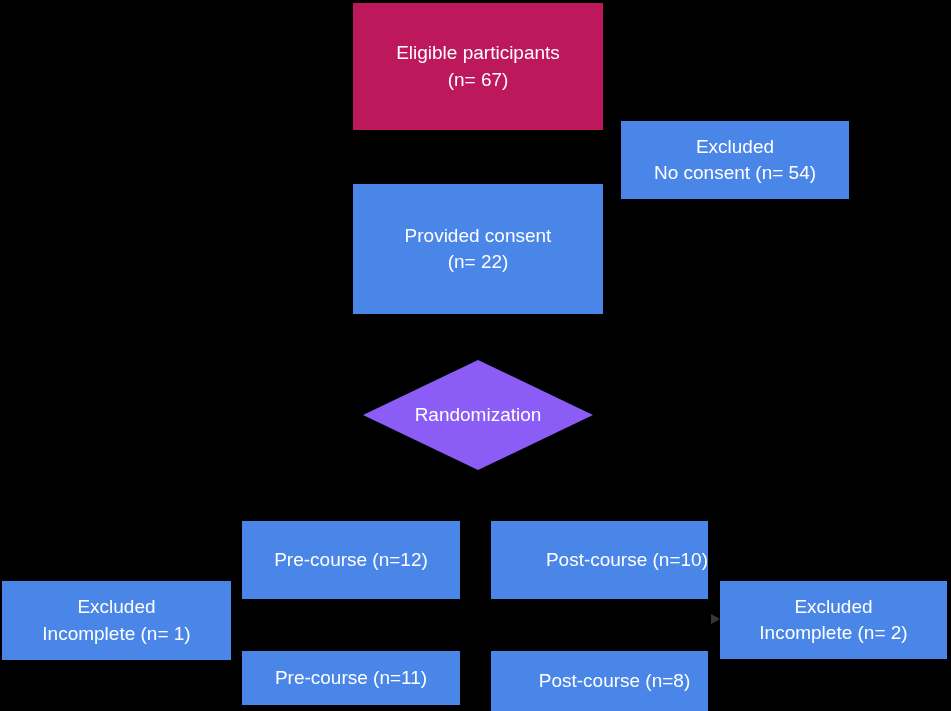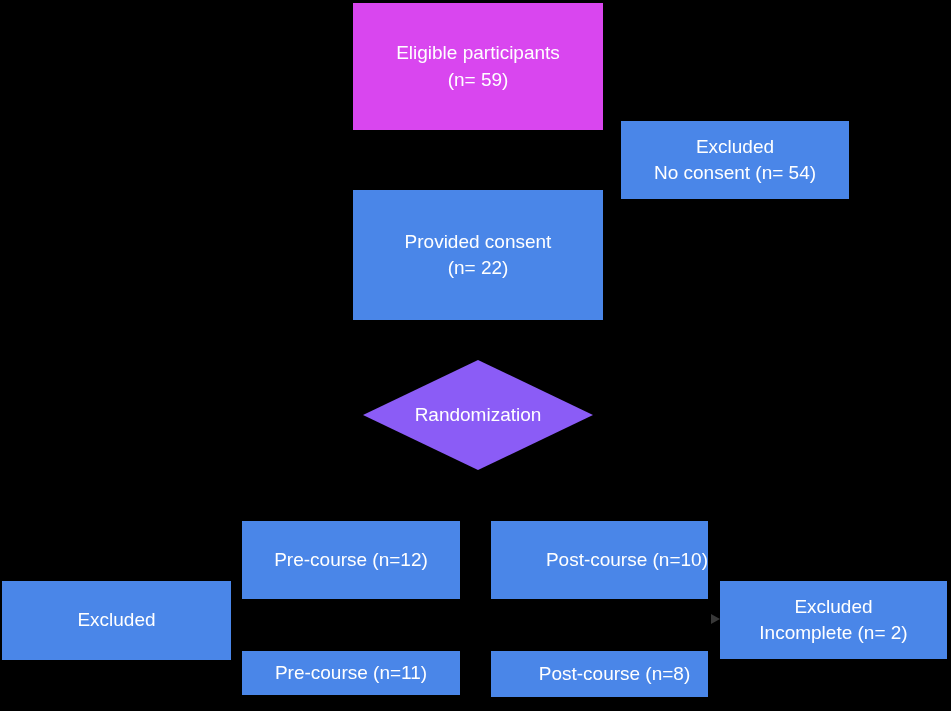--- a/index.html
+++ b/index.html
@@ -24,49 +24,49 @@
     justify-content: center;
     text-align: center;
     font-size: 19px;
     line-height: 1.38;
     box-sizing: border-box;
   }
   .node span { display: block; }
 
   .n-eligible        { left: 353px; top: 3px;   width: 250px; height: 127px; }
   .n-excluded-top    { left: 621px; top: 121px; width: 228px; height: 78px;  }
-  .n-consent         { left: 353px; top: 190px; width: 250px; height: 130px; }
+  .n-consent         { left: 353px; top: 184px; width: 250px; height: 130px; }
   .n-diamond         { left: 363px; top: 360px; width: 230px; height: 110px;
                        clip-path: polygon(50% 0%, 100% 50%, 50% 100%, 0% 50%); }
   .n-pre1            { left: 242px; top: 521px; width: 218px; height: 78px;  }
   .n-post1           { left: 491px; top: 521px; width: 217px; height: 78px;  }
   .n-excl-left       { left: 2px;   top: 581px; width: 229px; height: 79px;  }
   .n-excl-right      { left: 720px; top: 581px; width: 227px; height: 78px;  }
-  .n-pre2            { left: 242px; top: 651px; width: 218px; height: 44px;  }
-  .n-post2           { left: 491px; top: 651px; width: 217px; height: 46px; padding-left: 30px;  }
+  .n-pre2            { left: 242px; top: 651px; width: 218px; height: 54px;  }
+  .n-post2           { left: 491px; top: 651px; width: 217px; height: 60px; padding-left: 30px;  }
 
   .arrowhead {
     position: absolute;
     left: 711px;
     top: 614px;
     width: 0;
     height: 0;
     border-top: 5px solid transparent;
     border-bottom: 5px solid transparent;
     border-left: 9px solid #383838;
   }
 </style>
 </head>
 <body>
 
 <div class="canvas" style="background: rgb(0, 0, 0);">
 
-  <div class="node n-eligible" style="background: #d946ef; color: rgb(255, 255, 255);">
+  <div class="node n-eligible" style="background: #be185d; color: rgb(255, 255, 255);">
     <span>Eligible participants</span>
-    <span>(n= 59)</span>
+    <span>(n= 67)</span>
   </div>
 
   <div class="node n-excluded-top" style="background: rgb(74, 134, 232); color: rgb(255, 255, 255);">
     <span>Excluded</span>
     <span>No consent (n= 54)</span>
   </div>
 
   <div class="node n-consent" style="background: rgb(74, 134, 232); color: rgb(255, 255, 255);">
     <span>Provided consent</span>
     <span>(n= 22)</span>
@@ -79,20 +79,21 @@
   <div class="node n-pre1" style="background: rgb(74, 134, 232); color: rgb(255, 255, 255);">
     <span>Pre-course (n=12)</span>
   </div>
 
   <div class="node n-post1" style="background: rgb(74, 134, 232); color: rgb(255, 255, 255); align-items: flex-end;">
     <span>Post-course (n=10)</span>
   </div>
 
   <div class="node n-excl-left" style="background: rgb(74, 134, 232); color: rgb(255, 255, 255);">
     <span>Excluded</span>
+    <span>Incomplete (n= 1)</span>
   </div>
 
   <div class="node n-excl-right" style="background: rgb(74, 134, 232); color: rgb(255, 255, 255);">
     <span>Excluded</span>
     <span>Incomplete (n= 2)</span>
   </div>
 
   <div class="node n-pre2" style="background: rgb(74, 134, 232); color: rgb(255, 255, 255);">
     <span>Pre-course (n=11)</span>
   </div>

